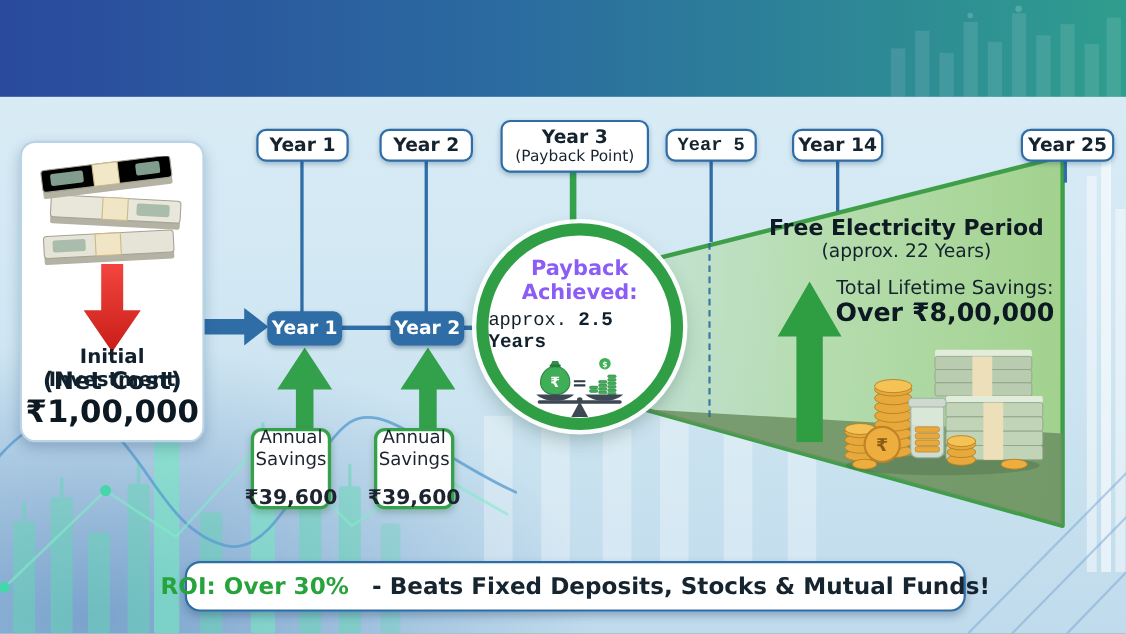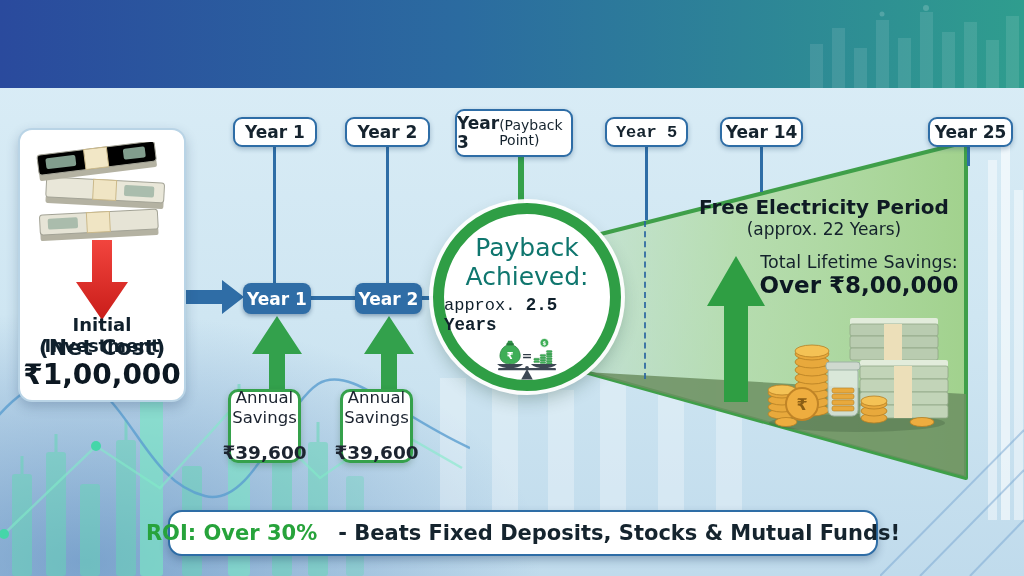--- a/index.html
+++ b/index.html
@@ -57,21 +57,21 @@
   }
   .gbox .amt{font-weight:700;font-size:18.5px;margin-top:14px;}
   
   .circle{
     left:433px;top:203px;width:188px;height:188px;border-radius:50%;
     background:#fff;border:11px solid #2f9e45;
     box-shadow:0 0 0 4px rgba(255,255,255,.95),0 8px 18px rgba(20,60,40,.3);
     z-index:5;display:flex;flex-direction:column;align-items:center;
     padding-top:20px;
   }
-  .circle .l1{font-weight:400;font-size:25px;color:#0f766e;line-height:1.15;}
+  .circle .l1{font-weight:700;font-size:19px;color:#8b5cf6;line-height:1.15;}
   .circle .l3{font-size:17px;color:#10202c;margin-top:3px;font-family:Liberation Mono, monospace;}
   .circle .l3 b{font-size:17.5px;}
   
   .f-title{left:690px;top:195px;width:268px;text-align:center;font-weight:700;font-size:20px;color:#0f1b24;z-index:3;}
   .f-sub{left:690px;top:219px;width:268px;text-align:center;font-size:17px;color:#14222c;z-index:3;}
   .f-label{left:728px;top:252px;width:262px;text-align:center;font-size:17.5px;color:#14222c;z-index:3;}
   .f-value{left:728px;top:272px;width:262px;text-align:center;font-weight:700;font-size:23px;color:#0c1822;z-index:3;}
   
   .banner{
     left:168px;top:510px;width:710px;height:46px;background:#fff;
@@ -185,21 +185,21 @@
   <div class="stem" style="left:760px;top:146px;height:46px;"></div>
   <div class="stem" style="left:967px;top:146px;height:20px;"></div>
   <div class="dash-line" style="left:644px;top:221px;height:158px;"></div>
 
   <div class="abs ybox" style="left:233px;top:117px;width:84px;height:30px;">
     <span>Year 1</span>
   </div>
   <div class="abs ybox" style="left:345px;top:117px;width:85px;height:30px;">
     <span>Year 2</span>
   </div>
-  <div class="abs ybox" style="left:455px;top:109px;width:118px;height:48px;flex-direction:row;line-height:1.1;">
+  <div class="abs ybox" style="left:455px;top:109px;width:135px;height:48px;flex-direction:column;line-height:1.1;">
     <span>Year 3</span>
     <span class="sub">(Payback Point)</span>
   </div>
   <div class="abs ybox" style="left:605px;top:117px;width:83px;height:30px;font-family:Liberation Mono, monospace;">
     <span>Year 5</span>
   </div>
   <div class="abs ybox" style="left:720px;top:117px;width:83px;height:30px;">
     <span>Year 14</span>
   </div>
   <div class="abs ybox" style="left:928px;top:117px;width:85px;height:30px;">

